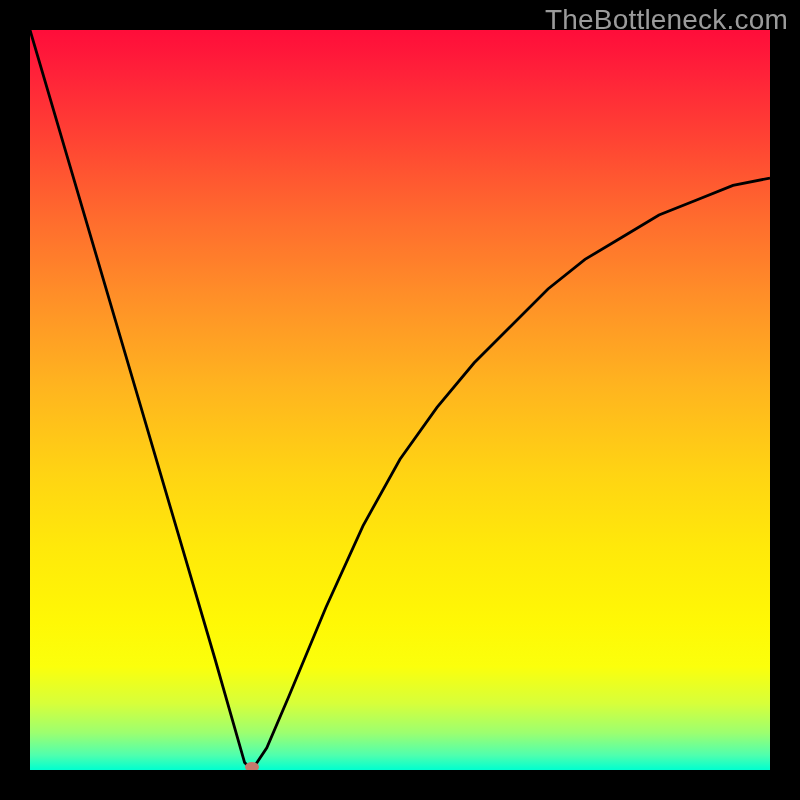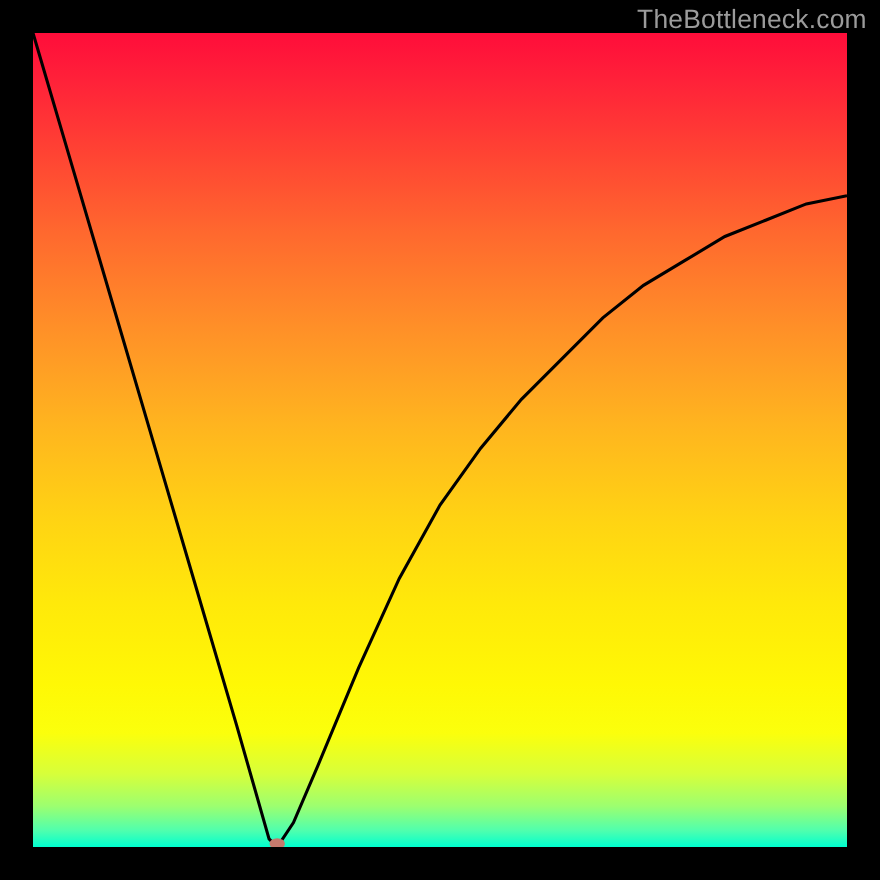--- a/index.html
+++ b/index.html
@@ -65,21 +65,21 @@
     height: 10px;
     border-radius: 50%;
     background: #c57a6d;
     transform: translate(-50%, -50%);
   }
   .watermark {
     position: absolute;
     top: 4px;
     right: 12px;
     color: #9b9b9b;
-    font-size: 24px;
+    font-size: 28px;
     font-weight: 400;
     letter-spacing: 0.2px;
     z-index: 50;
     user-select: none;
     margin-left: 45px;
   }
 </style>
 </head>
 <body>
 

